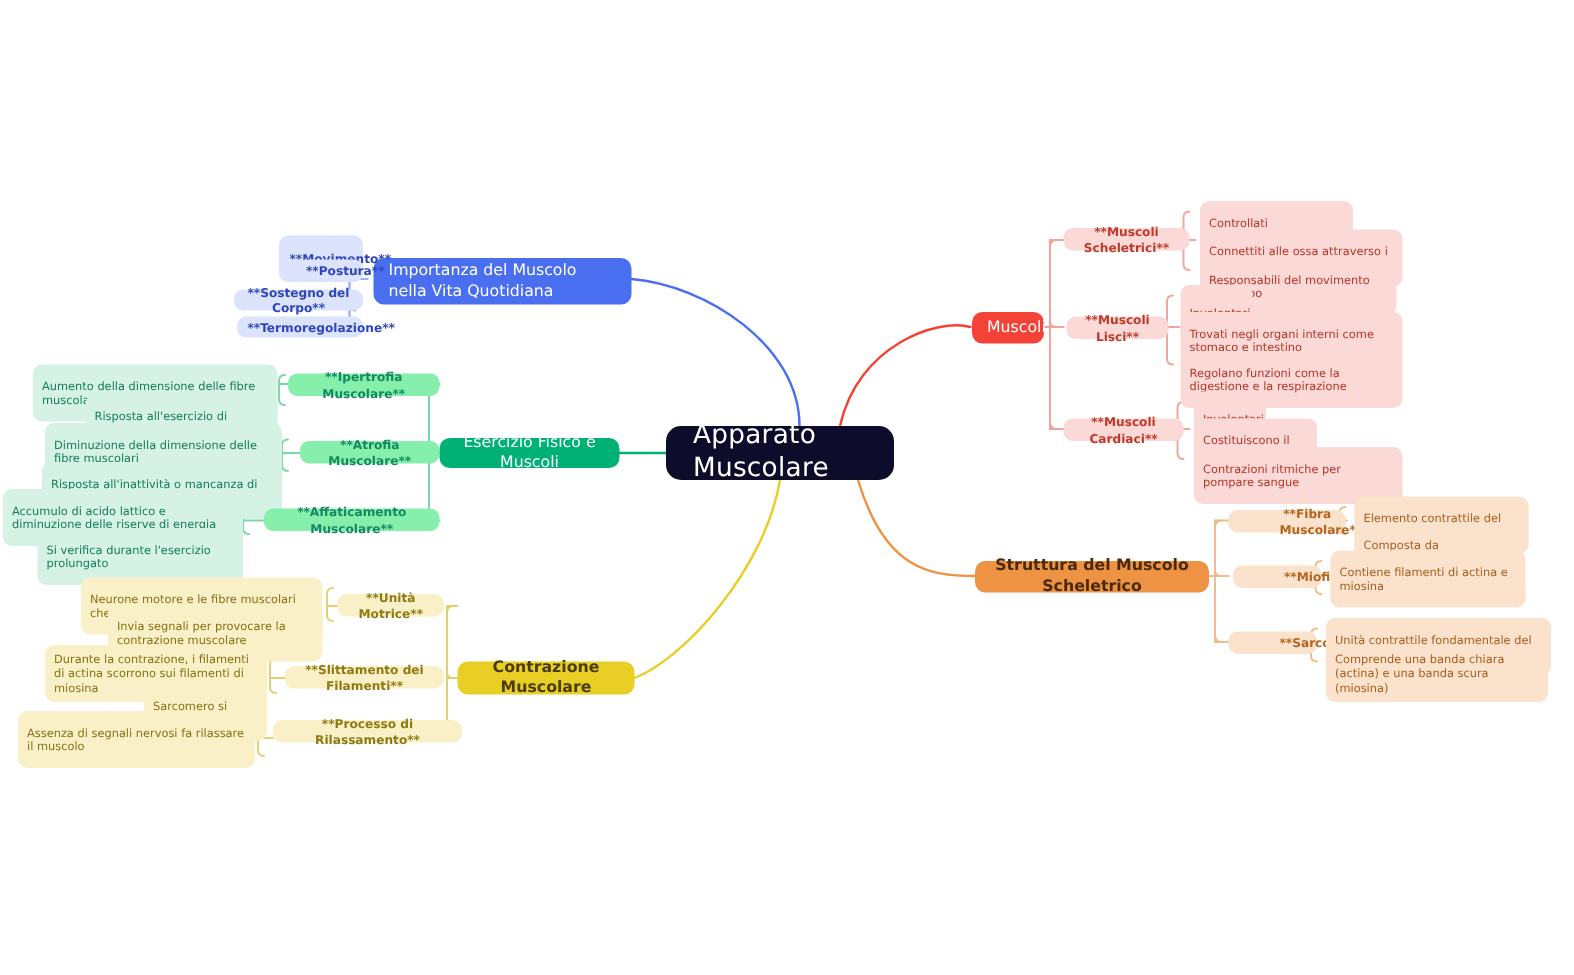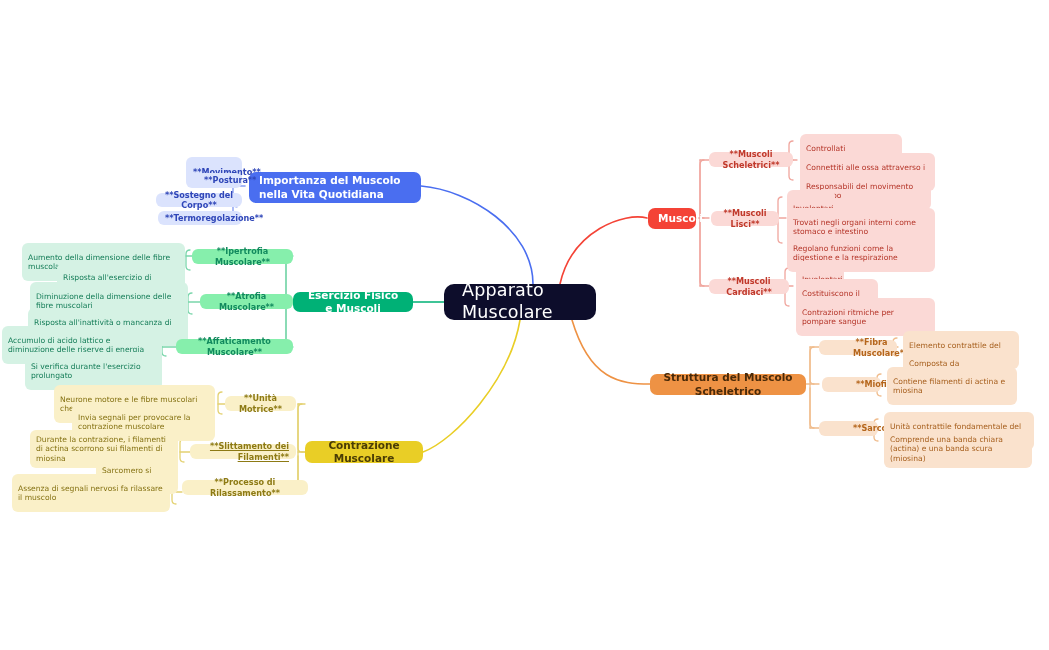--- a/index.html
+++ b/index.html
@@ -22,21 +22,21 @@
   
   .root{
     background:#0d0d2b;color:#ffffff;
     border-radius:10px;
     font-size:17.5px;letter-spacing:.2px;
     padding:0 18px;justify-content:center;
     font-weight:400;
   }
 
   
-  .l1{color:#ffffff;font-size:10.5px;font-weight:700;padding:6px 10px;border-radius:7px;}
+  .l1{color:#ffffff;font-size:10.5px;font-weight:400;padding:6px 10px;border-radius:7px;}
   .l1.blue  {background:#4a6ef0;}
   .l1.red   {background:#f44336;}
   .l1.green {background:#00b176;}
   .l1.orange{background:#ee9244;color:#4a2a09;font-weight:700;}
   .l1.yellow{background:#e9ce26;color:#4a3c05;font-weight:700;}
 
   
   .l2{font-size:8.1px;font-weight:700;padding:5px 7px;border-radius:6px;}
   .l2.blue  {background:#dbe3fd;color:#2f46b8;}
   .l2.red   {background:#fbd9d6;color:#c0392b;}
@@ -219,21 +219,21 @@
     <span style="text-align:center;">**Unità Motrice**</span>
   </div>
   <div class="node l3 yellow" style="left:54px;top:385px;width:161px;height:14px;">
     <span>Neurone motore e le fibre muscolari che innerva</span>
   </div>
   <div class="node l3 yellow" style="left:72px;top:403px;width:143px;height:22px;">
     <span>Invia segnali per provocare la contrazione muscolare</span>
   </div>
 
   <div class="node l2 yellow" style="left:190px;top:444px;width:106px;height:15px;justify-content:center;">
-    <span style="text-align:right;text-decoration:underline;">**Slittamento dei Filamenti**</span>
+    <span style="text-align:center;">**Slittamento dei Filamenti**</span>
   </div>
   <div class="node l3 yellow" style="left:30px;top:430px;width:148px;height:22px;">
     <span>Durante la contrazione, i filamenti di actina scorrono sui filamenti di miosina</span>
   </div>
   <div class="node l3 yellow" style="left:96px;top:456px;width:82px;height:14px;">
     <span>Sarcomero si accorcia</span>
   </div>
 
   <div class="node l2 yellow" style="left:182px;top:480px;width:126px;height:15px;justify-content:center;">
     <span style="text-align:center;">**Processo di Rilassamento**</span>

